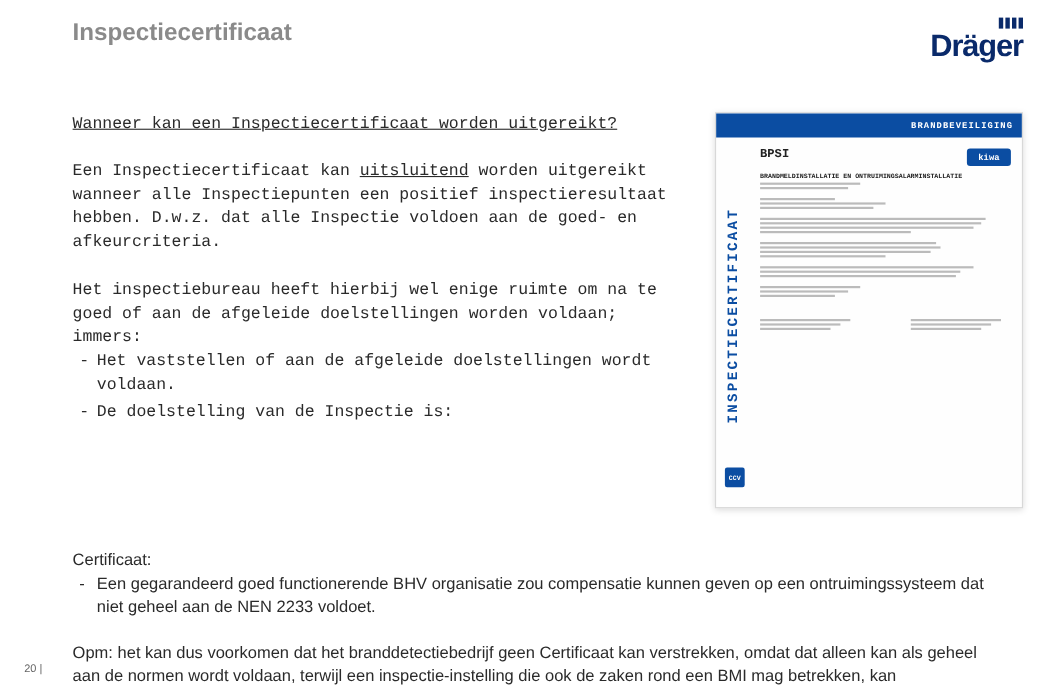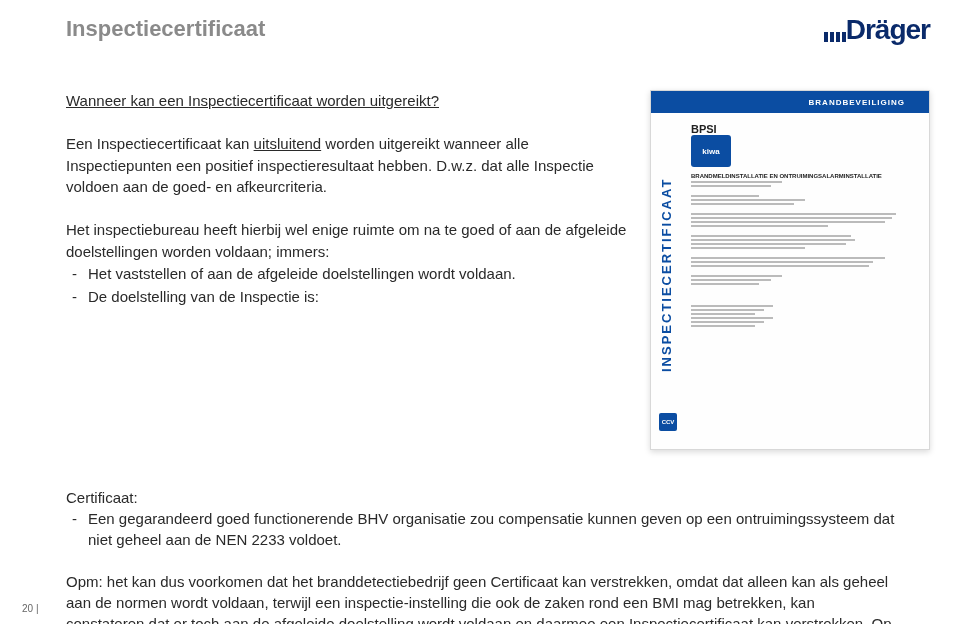--- a/index.html
+++ b/index.html
@@ -18,21 +18,21 @@
     align-items: flex-start;
     padding: 16px 30px 10px 66px;
   }
   .doc-title {
     font-size: 22px;
     font-weight: bold;
     color: #8a8a8a;
   }
   .logo {
     display: flex;
-    flex-direction: row;
+    flex-direction: column;
     align-items: flex-end;
   }
   .logo-text {
     font-size: 28px;
     font-weight: 900;
     color: #0a2a6a;
     letter-spacing: -1px;
     line-height: 1;
   }
   .logo-bars {
@@ -42,20 +42,21 @@
   }
   .logo-bar {
     width: 4px;
     height: 10px;
     background: #0a2a6a;
   }
   .content {
     padding: 36px 30px 0 66px;
     display: flex;
     gap: 18px;
+    font-family: Liberation Mono, monospace;
   }
   .text-col {
     flex: 1;
     font-size: 15px;
     line-height: 1.45;
     color: #2a2a2a;
   }
   .section-title {
     text-decoration: underline;
     font-weight: normal;
@@ -92,21 +93,21 @@
   }
   .cert-top-bar {
     height: 22px;
     background: #0b4da2;
     color: #fff;
     font-size: 8px;
     font-weight: bold;
     display: flex;
     align-items: center;
     justify-content: flex-end;
-    padding: 0 24px;
+    padding: 0 8px;
     letter-spacing: 1px;
   }
   .cert-side {
     position: absolute;
     left: 8px;
     top: 40px;
     bottom: 30px;
     width: 20px;
     writing-mode: vertical-rl;
     transform: rotate(180deg);
@@ -117,30 +118,29 @@
     text-align: center;
   }
   .cert-body {
     padding: 10px 10px 10px 40px;
   }
   .cert-row {
     display: flex;
     justify-content: space-between;
     align-items: flex-start;
     margin-bottom: 6px;
-    flex-direction: column;
   }
   .cert-bpsi {
     font-size: 11px;
     font-weight: bold;
     color: #222;
   }
   .cert-kiwa {
     width: 40px;
-    height: 32px;
+    height: 16px;
     background: #0b4da2;
     color: #fff;
     font-size: 8px;
     font-weight: bold;
     border-radius: 3px;
     display: flex;
     align-items: center;
     justify-content: center;
   }
   .cert-block {

